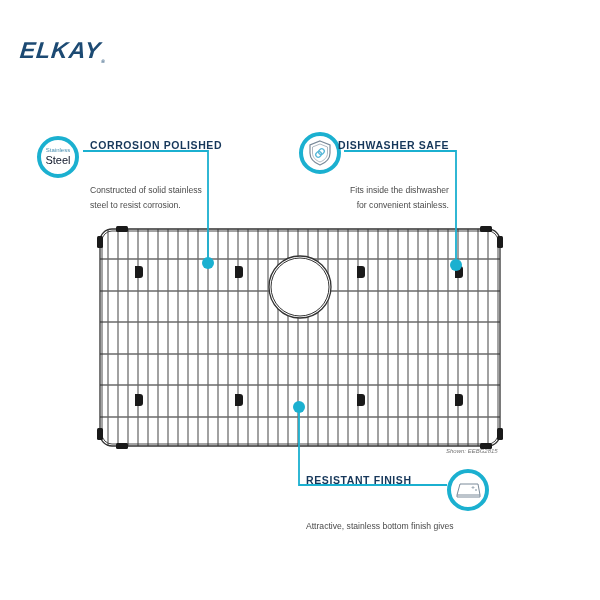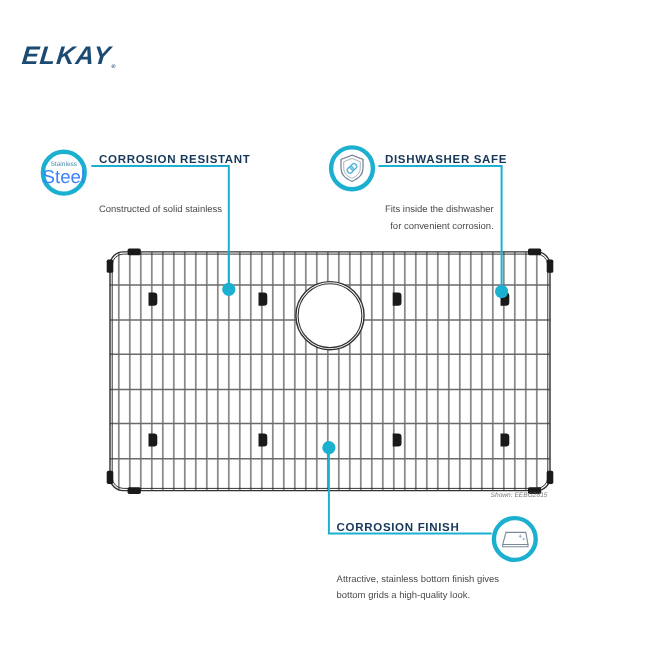--- a/index.html
+++ b/index.html
@@ -7,21 +7,21 @@
          font-family: "Liberation Sans", "DejaVu Sans", sans-serif; color: #444; }
   .abs { position: absolute; }
   .logo { left: 20px; top: 37px; font-size: 23px; font-weight: 700; font-style: italic;
           color: #1c4a73; letter-spacing: 1px; transform: skewX(-6deg); }
   .logo sup { font-size: 5px; font-style: normal; vertical-align: bottom; margin-left: 1px; }
   .title { font-size: 10.5px; font-weight: 700; color: #16375a; letter-spacing: 0.6px; white-space: nowrap; }
   .desc { font-size: 8.6px; line-height: 15px; color: #4a4a4a; white-space: nowrap; margin-top: 28px; }
   .badge { width: 42px; height: 42px; border: 4px solid #1bb0d0; border-radius: 50%; background: #fff;
            box-sizing: border-box; display: flex; flex-direction: column; align-items: center; justify-content: center; }
   .badge .small { font-size: 6px; color: #4a8fb0; line-height: 7px; }
-  .badge .big { font-size: 17px; color: #3b82f6; line-height: 13px; }
+  .badge .big { font-size: 11px; color: #0f172a; line-height: 13px; }
   .shown { font-size: 6px; font-style: italic; color: #777; }
   svg { position: absolute; left: 0; top: 0; }
 </style>
 </head>
 <body>
 
 <div class="abs logo"><span>ELKAY</span><sup>®</sup></div>
 
 <svg width="600" height="600" id="gridsvg">
     <line x1="108" y1="229" x2="108" y2="446" stroke="#8a8a8a" stroke-width="1.6"></line>
@@ -94,47 +94,47 @@
     <polyline points="344,151 456,151 456,265" fill="none" stroke="#1bb0d0" stroke-width="1.8"></polyline>
     <circle cx="456" cy="265" r="6" fill="#1bb0d0"></circle>
     <polyline points="299,407 299,485 447,485" fill="none" stroke="#1bb0d0" stroke-width="1.8"></polyline>
     <circle cx="299" cy="407" r="6" fill="#1bb0d0"></circle>
   </svg>
 
 <div class="abs badge" style="left:37px; top:136px;">
   <span class="small">Stainless</span>
   <span class="big">Steel</span>
 </div>
-<div class="abs title" style="left:90px; top:139px;">CORROSION RESISTANT</div>
+<div class="abs title" style="left:90px; top:139px;">CORROSION POLISHED</div>
 <div class="abs desc" style="left:90px; top:155px;">
   <div>Constructed of solid stainless</div>
+  <div>steel to resist corrosion.</div>
 </div>
 
 <div class="abs badge" style="left:299px; top:132px;">
   <svg width="34" height="34" viewBox="0 0 34 34" style="position:static">
     <path d="M17 5 L27 9 L27 17 C27 23 22 27 17 29 C12 27 7 23 7 17 L7 9 Z" fill="none" stroke="#7a8a99" stroke-width="1.2"></path>
     <path d="M17 8 L24.5 11 L24.5 17 C24.5 21.5 21 24.5 17 26 C13 24.5 9.5 21.5 9.5 17 L9.5 11 Z" fill="none" stroke="#9aa7b3" stroke-width="0.8"></path>
     <g transform="rotate(-45 17 17)">
       <rect x="12" y="14.5" width="6" height="5" rx="2.5" fill="none" stroke="#5ab8d8" stroke-width="1.3"></rect>
       <rect x="16" y="14.5" width="6" height="5" rx="2.5" fill="none" stroke="#5ab8d8" stroke-width="1.3"></rect>
     </g>
   </svg>
 </div>
-<div class="abs title" style="left:350px; top:139px;text-align:center;">DISHWASHER SAFE</div>
+<div class="abs title" style="left:338px; top:139px;text-align:center;">DISHWASHER SAFE</div>
 <div class="abs desc" style="left:350px; top:155px;text-align:right;">
   <div>Fits inside the dishwasher</div>
-  <div>for convenient corrosion.</div>
+  <div>for convenient stainless.</div>
 </div>
 
 <div class="abs shown" style="left:446px; top:448px;">Shown: EEBG2815</div>
 
-<div class="abs title" style="left:306px; top:474px;">CORROSION FINISH</div>
+<div class="abs title" style="left:306px; top:474px;">RESISTANT FINISH</div>
 <div class="abs desc" style="left:306px; top:491px;">
   <div>Attractive, stainless bottom finish gives</div>
-  <div>bottom grids a high-quality look.</div>
 </div>
 <div class="abs badge" style="left:447px; top:469px;">
   <svg width="34" height="34" viewBox="0 0 34 34" style="position:static">
     <path d="M9 11 L27 11 L29 22 L6 22 Z" fill="none" stroke="#7a8a99" stroke-width="1"></path>
     <path d="M6 22 L6 24 L29 24 L29 22" fill="none" stroke="#7a8a99" stroke-width="1"></path>
     <path d="M22 13 l0 3 M20.5 14.5 l3 0 M25 16 l0 2 M24 17 l2 0" stroke="#9aa7b3" stroke-width="0.8"></path>
   </svg>
 </div>
 
 </body></html>

